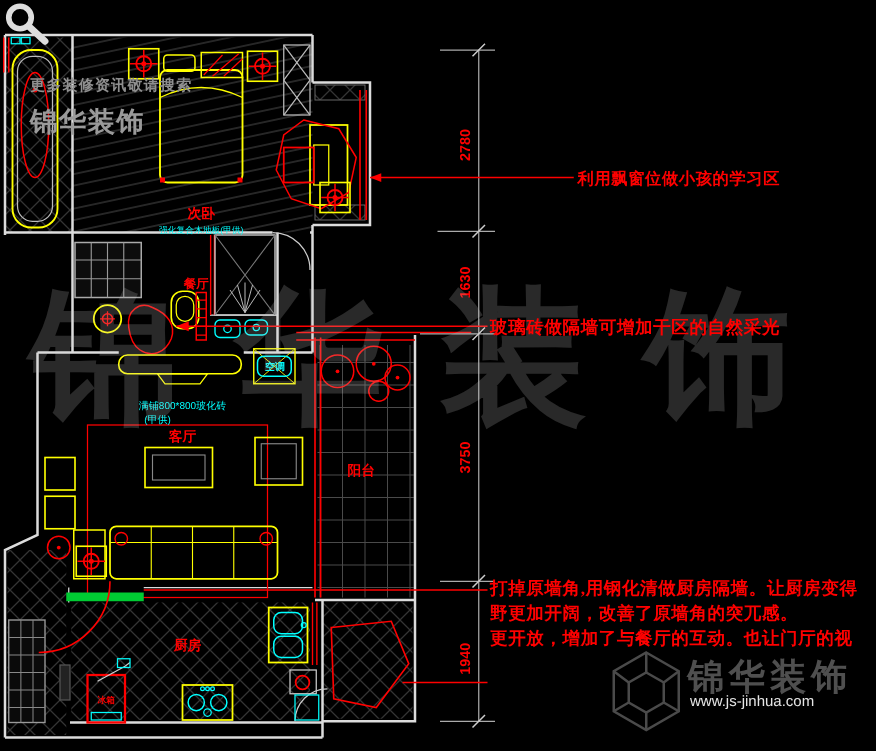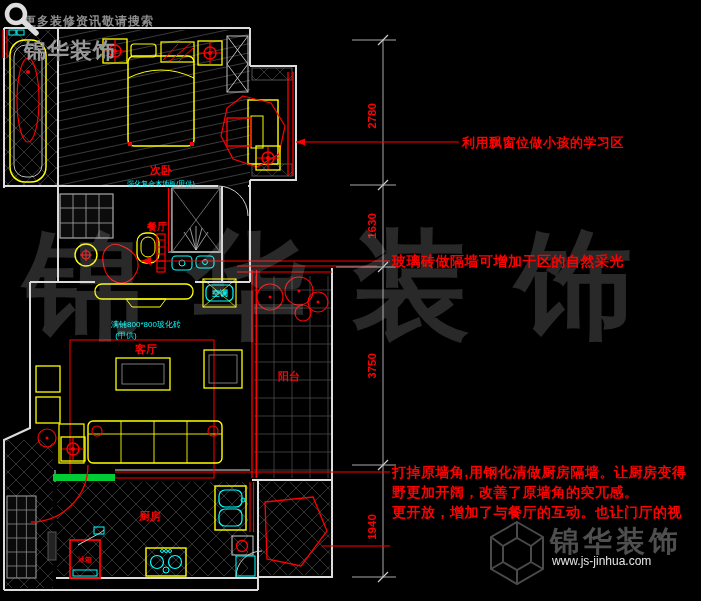--- a/index.html
+++ b/index.html
@@ -4,33 +4,33 @@
 <style>
   html,body{margin:0;padding:0;background:#000;}
   .stage{position:relative;width:701px;height:601px;background:#000;overflow:hidden;
          font-family:"Liberation Sans",sans-serif;}
   .stage svg{position:absolute;left:0;top:0;z-index:1;}
   
   .wm-big{position:absolute;left:24px;top:228px;z-index:2;font-size:118px;font-weight:bold;
           color:rgba(205,205,205,0.20);letter-spacing:46px;white-space:nowrap;
           font-family:"Liberation Serif",serif;pointer-events:none;line-height:1;}
   .wm-top{position:absolute;left:24px;top:13px;z-index:3;color:#8f8f8f;}
-  .wm-top .hint{font-size:12px;font-weight:bold;letter-spacing:1px;white-space:nowrap;}
+  .wm-top .hint{font-size:12px;font-weight:bold;letter-spacing:1px;white-space:nowrap;margin-top:47px;}
   .wm-top .brand{font-size:22px;font-weight:bold;letter-spacing:1px;margin-top:6px;white-space:nowrap;color:#9a9a9a;}
   .wm-bot{position:absolute;left:488px;top:520px;z-index:3;color:#4d4d4d;}
   .wm-bot .brand{position:absolute;left:62px;top:2px;font-size:29px;font-weight:bold;
                  letter-spacing:4px;white-space:nowrap;color:#4f4f4f;font-family:"Liberation Serif",serif;}
   .wm-bot .url{position:absolute;left:64px;top:34px;font-size:12px;color:#e5e5e5;white-space:nowrap;}
   .mag{position:absolute;left:96px;top:34px;}
   
   .anno{position:absolute;z-index:4;color:#ff0000;font-weight:bold;white-space:nowrap;
         font-size:14px;letter-spacing:0.5px;}
   .anno.a1{left:462px;top:134px;font-size:13px;}
   .anno.a2{left:392px;top:253px;}
-  .anno.a3{left:392px;top:462px;line-height:20px;}
+  .anno.a3{left:392px;top:462px;line-height:20px;font-family:Liberation Serif, serif;}
   .anno.a4{left:392px;top:537px;}
 </style>
 </head>
 <body>
 
 <div class="stage">
 
   <svg width="701" height="601" viewBox="0 0 701 601">
     <defs>
       <pattern id="pSlant" width="9" height="9" patternUnits="userSpaceOnUse" patternTransform="rotate(-12)">

